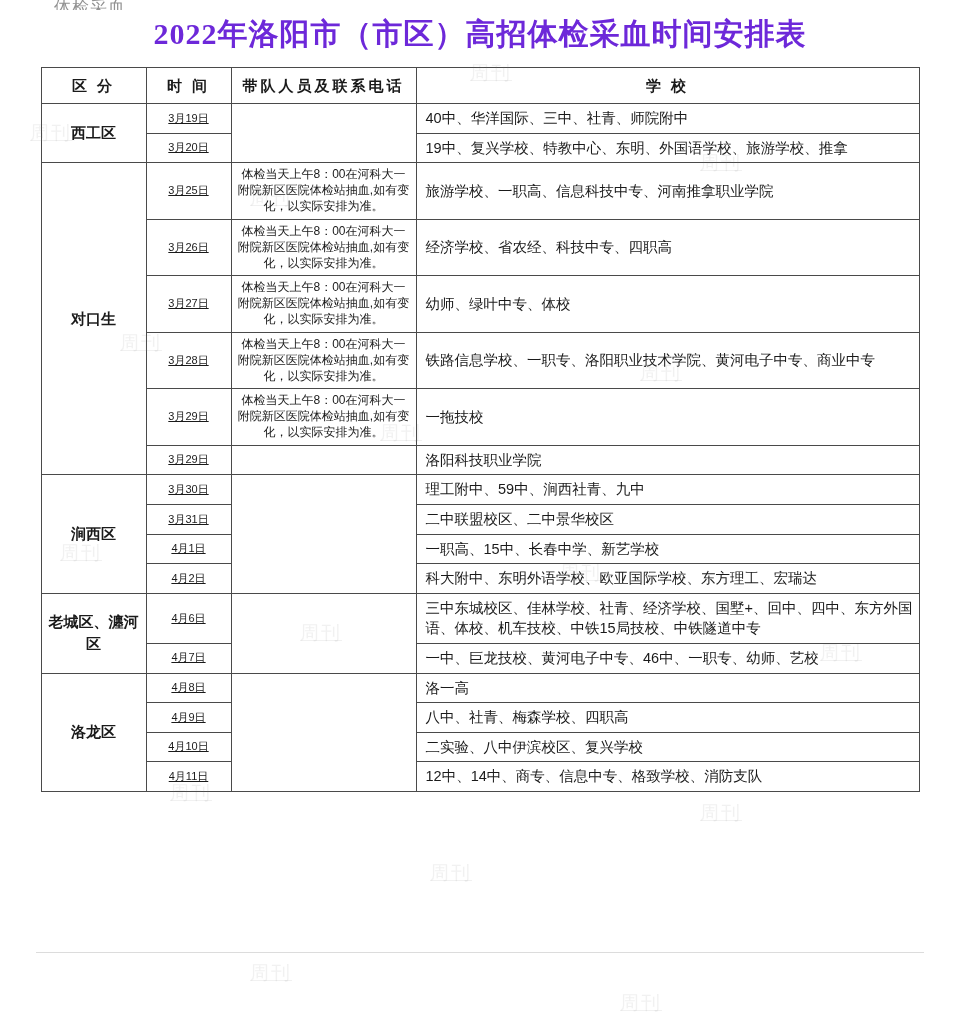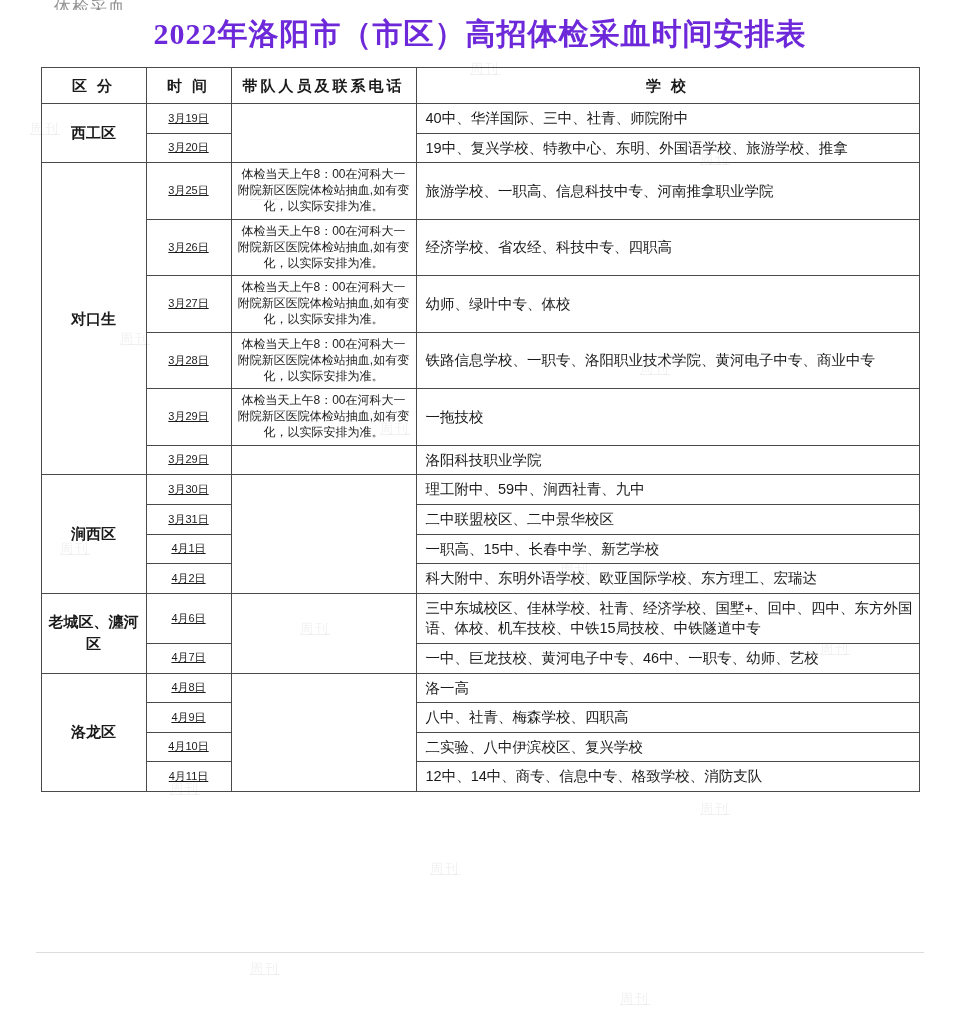--- a/index.html
+++ b/index.html
@@ -17,21 +17,21 @@
   }
   .page {
     position: relative;
     width: 960px;
     height: 1031px;
     box-sizing: border-box;
   }
   .wm {
     position: absolute;
     color: rgba(120,120,120,0.10);
-    font-size: 13px;
+    font-size: 19px;
     letter-spacing: 2px;
     pointer-events: none;
     user-select: none;
     font-family: "Liberation Serif", serif;
     text-decoration: underline;
   }
   .top-frag {
     position: absolute;
     top: -4px;
     left: 54px;

